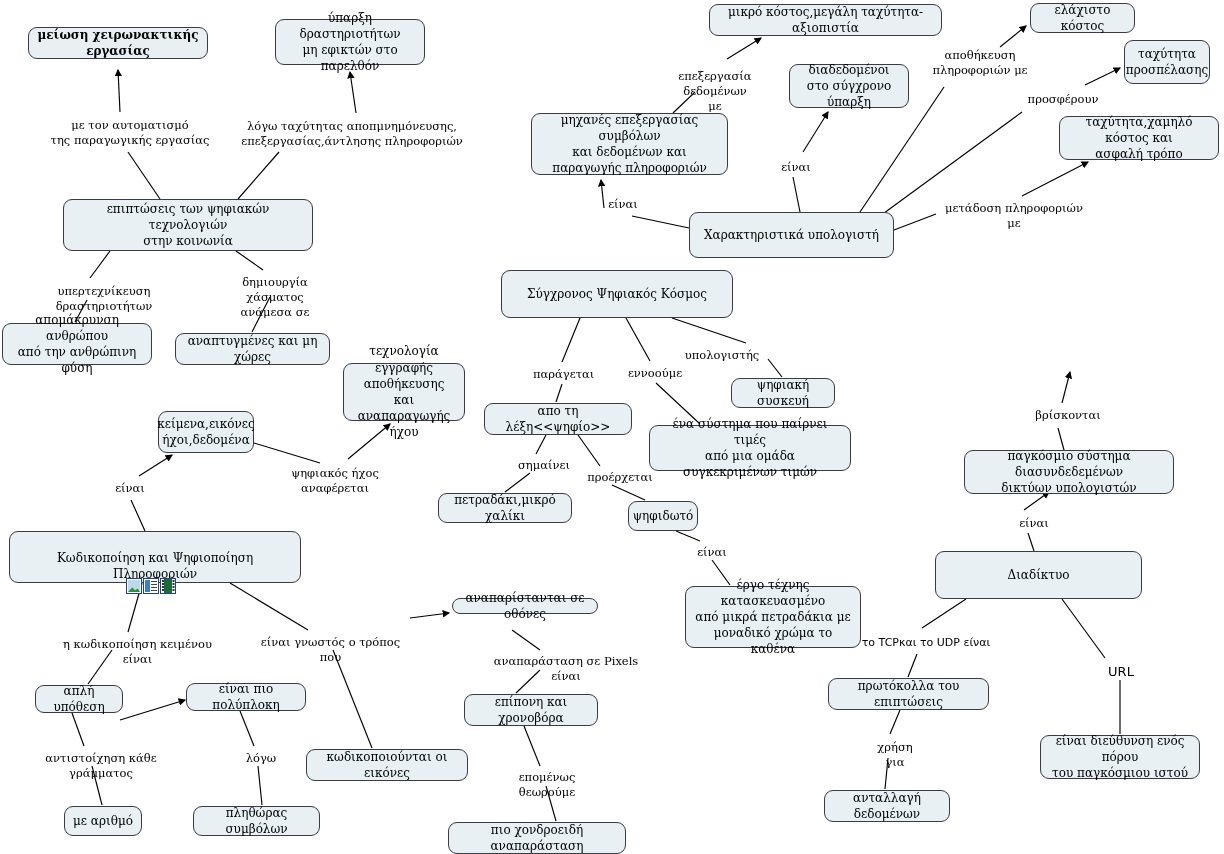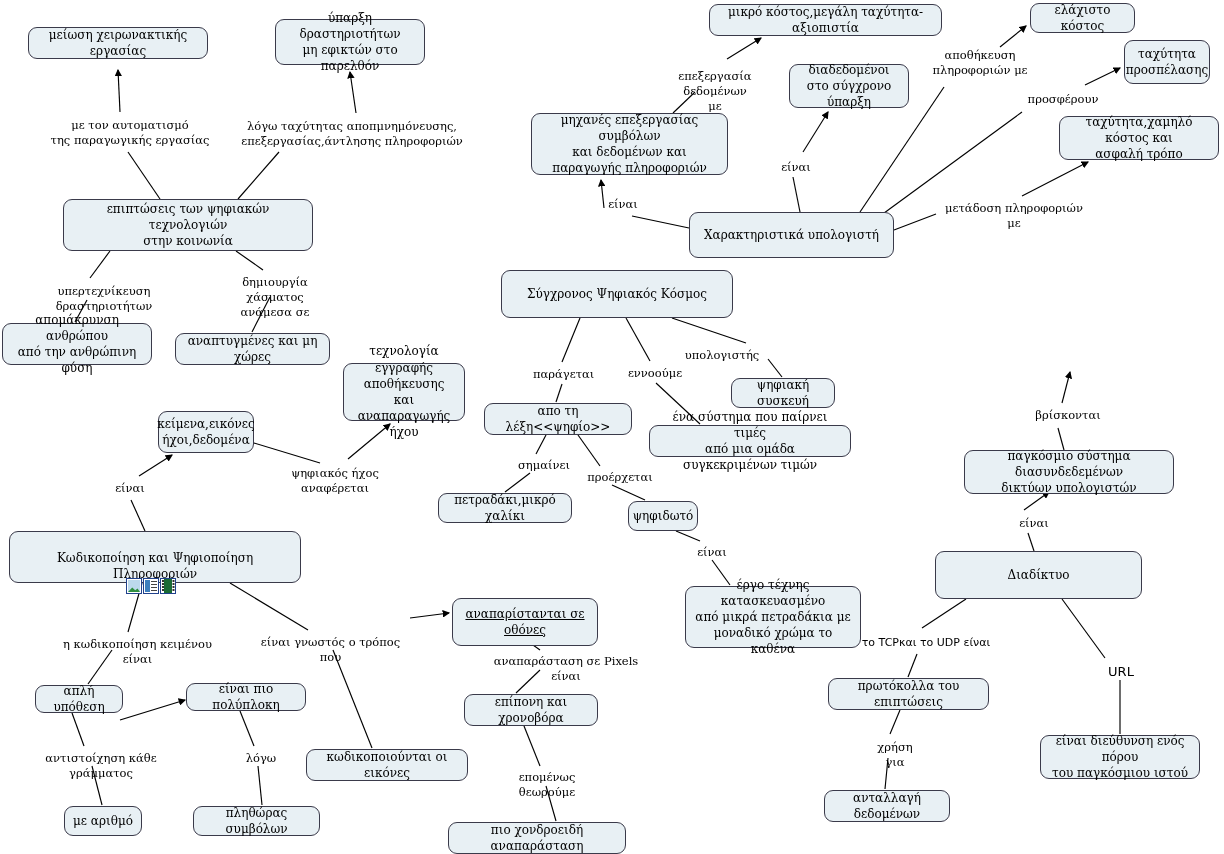--- a/index.html
+++ b/index.html
@@ -222,50 +222,50 @@
       <path d="M 1120 680 L 1120 734"></path>
     </g>
   </svg>
 
   <div class="icon-strip" style="left:126px; top:578px;">
     <span class="mini-icon mi-photo"></span>
     <span class="mini-icon mi-doc"></span>
     <span class="mini-icon mi-film"></span>
   </div>
 
-  <div class="node" style="left:28px;  top:27px;  width:180px; height:32px;">μείωση χειρωνακτικής εργασίας</div>
+  <div class="node" style="left:28px;  top:27px;  width:180px; height:32px;font-weight:bold;">μείωση χειρωνακτικής εργασίας</div>
   <div class="node" style="left:275px; top:19px;  width:150px; height:46px;">ύπαρξη δραστηριοτήτων
 μη εφικτών στο παρελθόν</div>
   <div class="node big" style="left:63px;  top:199px; width:250px; height:52px;">επιπτώσεις των ψηφιακών τεχνολογιών
 στην κοινωνία</div>
   <div class="node" style="left:2px;   top:323px; width:150px; height:42px;">απομάκρυνση ανθρώπου
 από την ανθρώπινη φύση</div>
   <div class="node" style="left:175px; top:333px; width:155px; height:32px;">αναπτυγμένες και μη χώρες</div>
   <div class="node" style="left:343px; top:363px; width:122px; height:58px;">τεχνολογία εγγραφής
 αποθήκευσης και
 αναπαραγωγής ήχου</div>
   <div class="node" style="left:158px; top:411px; width:96px;  height:42px;">κείμενα,εικόνες
 ήχοι,δεδομένα</div>
   <div class="node big" style="left:9px;   top:531px; width:292px; height:52px; align-items:flex-start; padding-top:18px;">Κωδικοποίηση και Ψηφιοποίηση Πληροφοριών</div>
   <div class="node" style="left:35px;  top:685px; width:88px;  height:28px;">απλή υπόθεση</div>
   <div class="node" style="left:186px; top:683px; width:120px; height:28px;">είναι πιο πολύπλοκη</div>
   <div class="node" style="left:64px;  top:806px; width:78px;  height:30px;">με αριθμό</div>
   <div class="node" style="left:193px; top:806px; width:127px; height:30px;">πληθώρας συμβόλων</div>
   <div class="node" style="left:306px; top:749px; width:162px; height:32px;">κωδικοποιούνται οι εικόνες</div>
-  <div class="node" style="left:452px; top:598px; width:146px; height:48px;text-decoration:underline;">αναπαρίστανται σε οθόνες</div>
+  <div class="node" style="left:452px; top:598px; width:146px; height:16px;">αναπαρίστανται σε οθόνες</div>
   <div class="node" style="left:464px; top:694px; width:134px; height:32px;">επίπονη και χρονοβόρα</div>
   <div class="node" style="left:448px; top:822px; width:178px; height:32px;">πιο χονδροειδή αναπαράσταση</div>
   <div class="node big" style="left:501px; top:270px; width:232px; height:48px;">Σύγχρονος Ψηφιακός Κόσμος</div>
   <div class="node" style="left:484px; top:403px; width:148px; height:32px;">απο τη λέξη&lt;&lt;ψηφίο&gt;&gt;</div>
   <div class="node" style="left:438px; top:493px; width:134px; height:30px;">πετραδάκι,μικρό χαλίκι</div>
   <div class="node" style="left:628px; top:501px; width:70px;  height:30px;">ψηφιδωτό</div>
   <div class="node" style="left:685px; top:586px; width:176px; height:62px;">έργο τέχνης κατασκευασμένο
 από μικρά πετραδάκια με
 μοναδικό χρώμα το καθένα</div>
-  <div class="node" style="left:649px; top:425px; width:202px; height:32px;">ένα σύστημα που παίρνει τιμές
+  <div class="node" style="left:649px; top:425px; width:202px; height:46px;">ένα σύστημα που παίρνει τιμές
 από μια ομάδα συγκεκριμένων τιμών</div>
   <div class="node" style="left:731px; top:378px; width:104px; height:30px;">ψηφιακή συσκευή</div>
   <div class="node" style="left:661px; top:4px;   width:233px; height:32px;margin-left:48px;">μικρό κόστος,μεγάλη ταχύτητα-αξιοπιστία</div>
   <div class="node" style="left:789px; top:64px;  width:120px; height:44px;">διαδεδομένοι
 στο σύγχρονο ύπαρξη</div>
   <div class="node" style="left:531px; top:113px; width:197px; height:62px;">μηχανές επεξεργασίας συμβόλων
 και δεδομένων και
 παραγωγής πληροφοριών</div>
   <div class="node big" style="left:689px; top:212px; width:205px; height:46px;">Χαρακτηριστικά υπολογιστή</div>
   <div class="node" style="left:1030px; top:3px;   width:105px; height:30px;">ελάχιστο κόστος</div>

